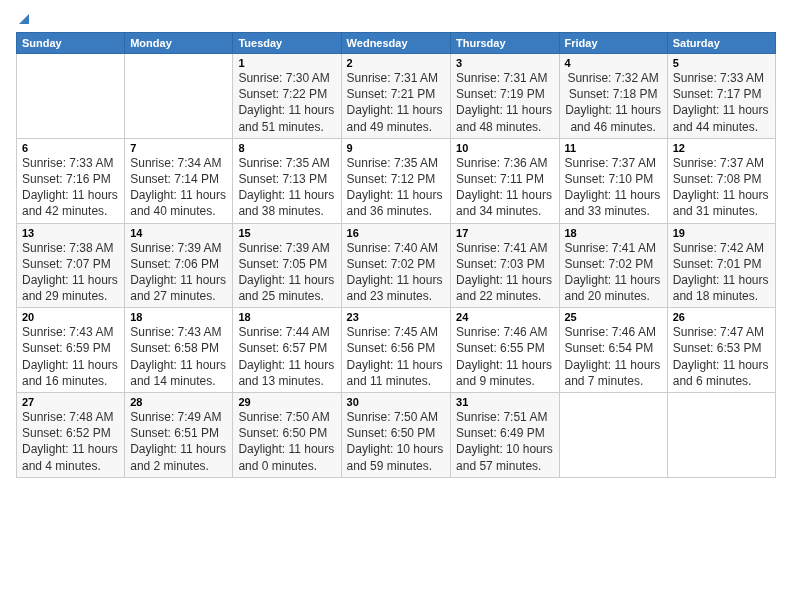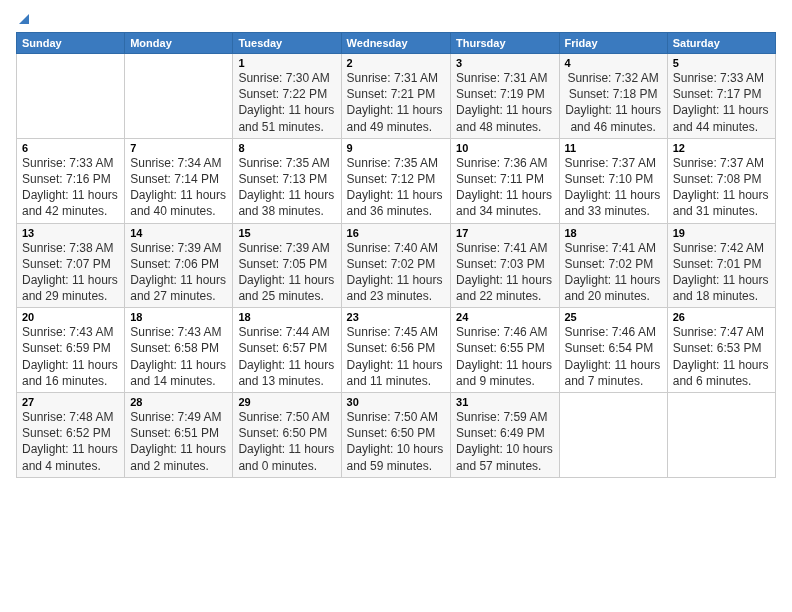--- a/index.html
+++ b/index.html
@@ -299,21 +299,21 @@
 Daylight: 11 hours and 0 minutes.</div>
           </td>
           <td>
             <span class="day-num">30</span>
             <div class="day-info" style="white-space: pre-line;">Sunrise: 7:50 AM
 Sunset: 6:50 PM
 Daylight: 10 hours and 59 minutes.</div>
           </td>
           <td>
             <span class="day-num">31</span>
-            <div class="day-info" style="white-space: pre-line;">Sunrise: 7:59 AM
+            <div class="day-info" style="white-space: pre-line;">Sunrise: 7:51 AM
 Sunset: 6:49 PM
 Daylight: 10 hours and 57 minutes.</div>
           </td>
           <td class="empty-cell"></td>
           <td class="empty-cell"></td>
         </tr>
       </tbody>
   </table>
 </div>
 

